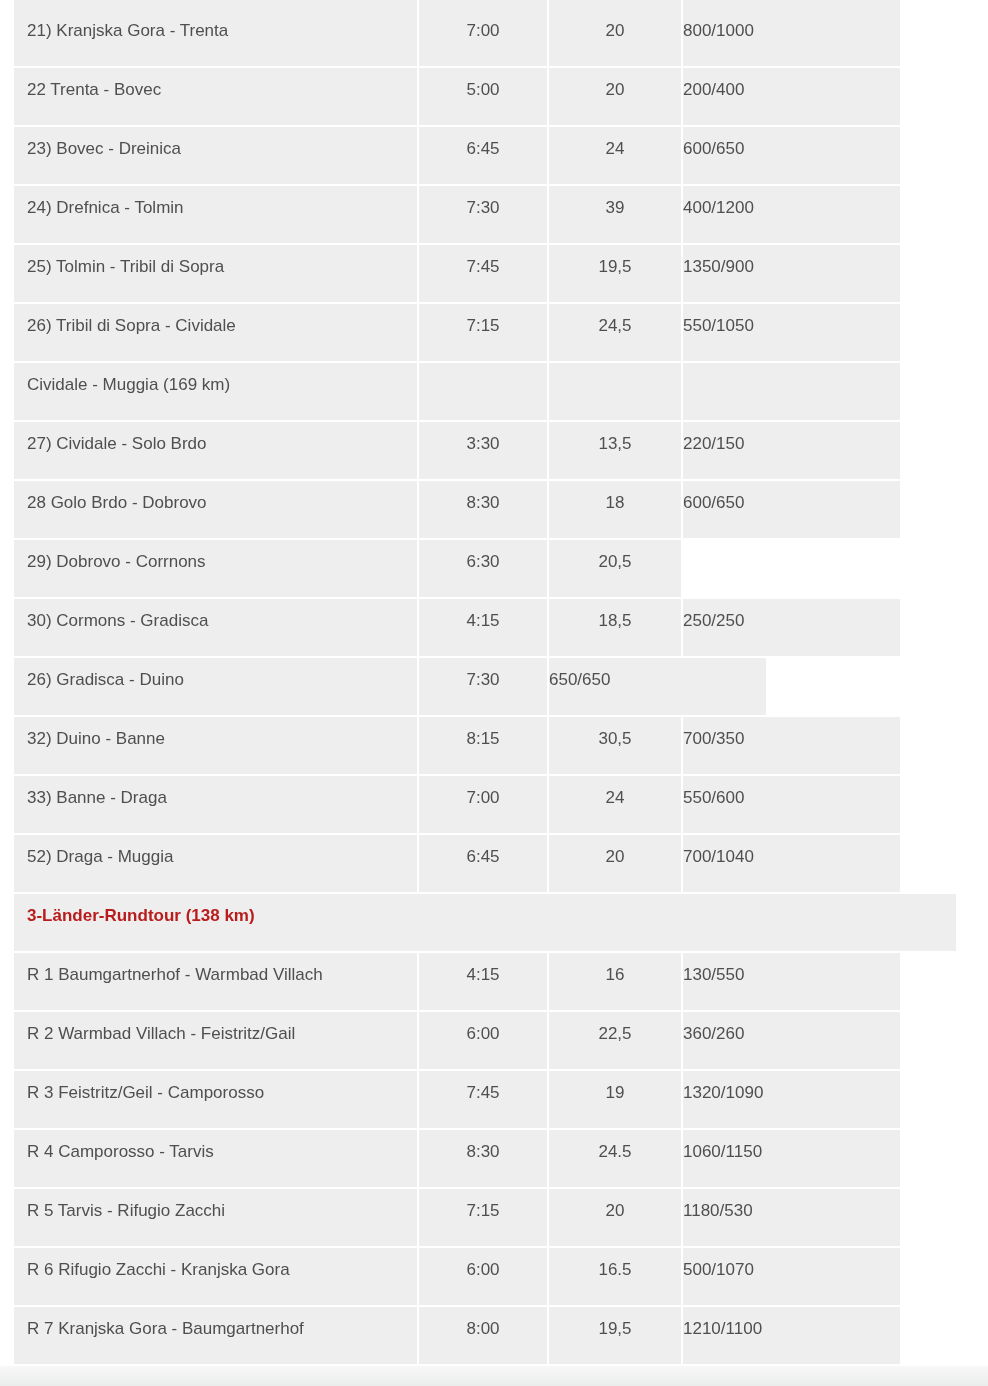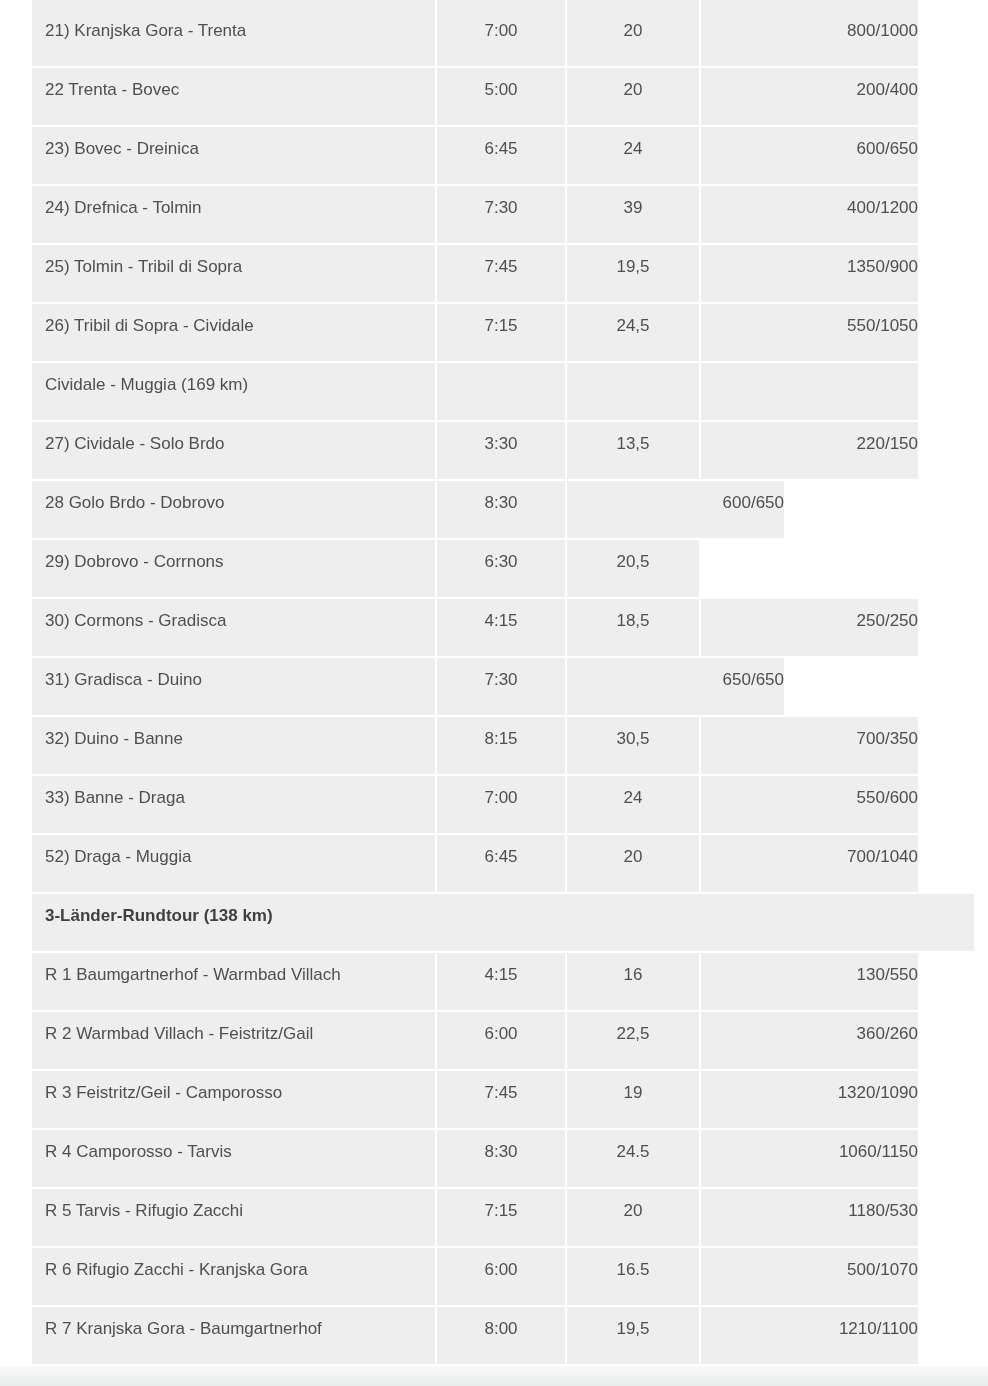--- a/index.html
+++ b/index.html
@@ -9,21 +9,21 @@
   body {
     width: 988px;
     height: 1386px;
     background: #ffffff;
     font-family: "Liberation Sans", sans-serif;
     overflow: hidden;
     position: relative;
   }
   .table-wrap {
     position: absolute;
-    left: 32px;
+    left: 14px;
     top: 0;
     width: 942px;
   }
   .sliver {
     display: flex;
     height: 5px;
     margin-bottom: 4px;
   }
   .row {
     display: flex;
@@ -51,27 +51,27 @@
   }
   .c3 {
     width: 132px;
     margin-right: 2px;
     padding-top: 12px;
     text-align: center;
   }
   .c4 {
     width: 217px;
     padding-top: 12px;
-    text-align: right;
+    text-align: left;
   }
   .cfull {
     width: 942px;
     padding: 12px 0 0 13px;
     font-weight: bold;
-    color: #404040;
+    color: #b91c1c;
   }
   .footer-strip {
     position: absolute;
     left: 0;
     top: 1366px;
     width: 988px;
     height: 20px;
     background: linear-gradient(180deg, #f8f8f8 0%, #ebecec 100%);
   }
 </style>
@@ -130,35 +130,36 @@
     </div>
     <div class="row">
       <div class="cell c1">27) Cividale - Solo Brdo</div>
       <div class="cell c2">3:30</div>
       <div class="cell c3">13,5</div>
       <div class="cell c4">220/150</div>
     </div>
     <div class="row">
       <div class="cell c1">28 Golo Brdo - Dobrovo</div>
       <div class="cell c2">8:30</div>
+      <div class="cell c3">18</div>
       <div class="cell c4">600/650</div>
     </div>
     <div class="row">
       <div class="cell c1">29) Dobrovo - Corrnons</div>
       <div class="cell c2">6:30</div>
       <div class="cell c3">20,5</div>
     </div>
     <div class="row">
       <div class="cell c1">30) Cormons - Gradisca</div>
       <div class="cell c2">4:15</div>
       <div class="cell c3">18,5</div>
       <div class="cell c4">250/250</div>
     </div>
     <div class="row">
-      <div class="cell c1">31) Gradisca - Duino</div>
+      <div class="cell c1">26) Gradisca - Duino</div>
       <div class="cell c2">7:30</div>
       <div class="cell c4">650/650</div>
     </div>
     <div class="row">
       <div class="cell c1">32) Duino - Banne</div>
       <div class="cell c2">8:15</div>
       <div class="cell c3">30,5</div>
       <div class="cell c4">700/350</div>
     </div>
     <div class="row">

